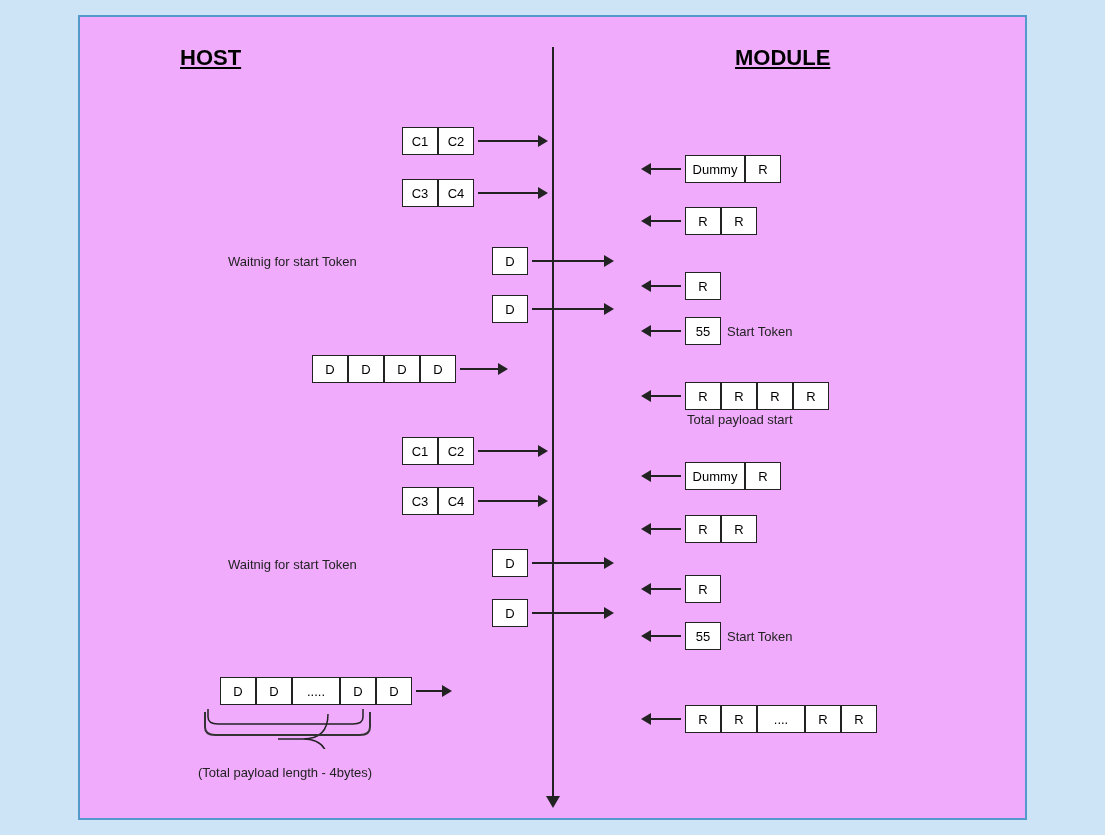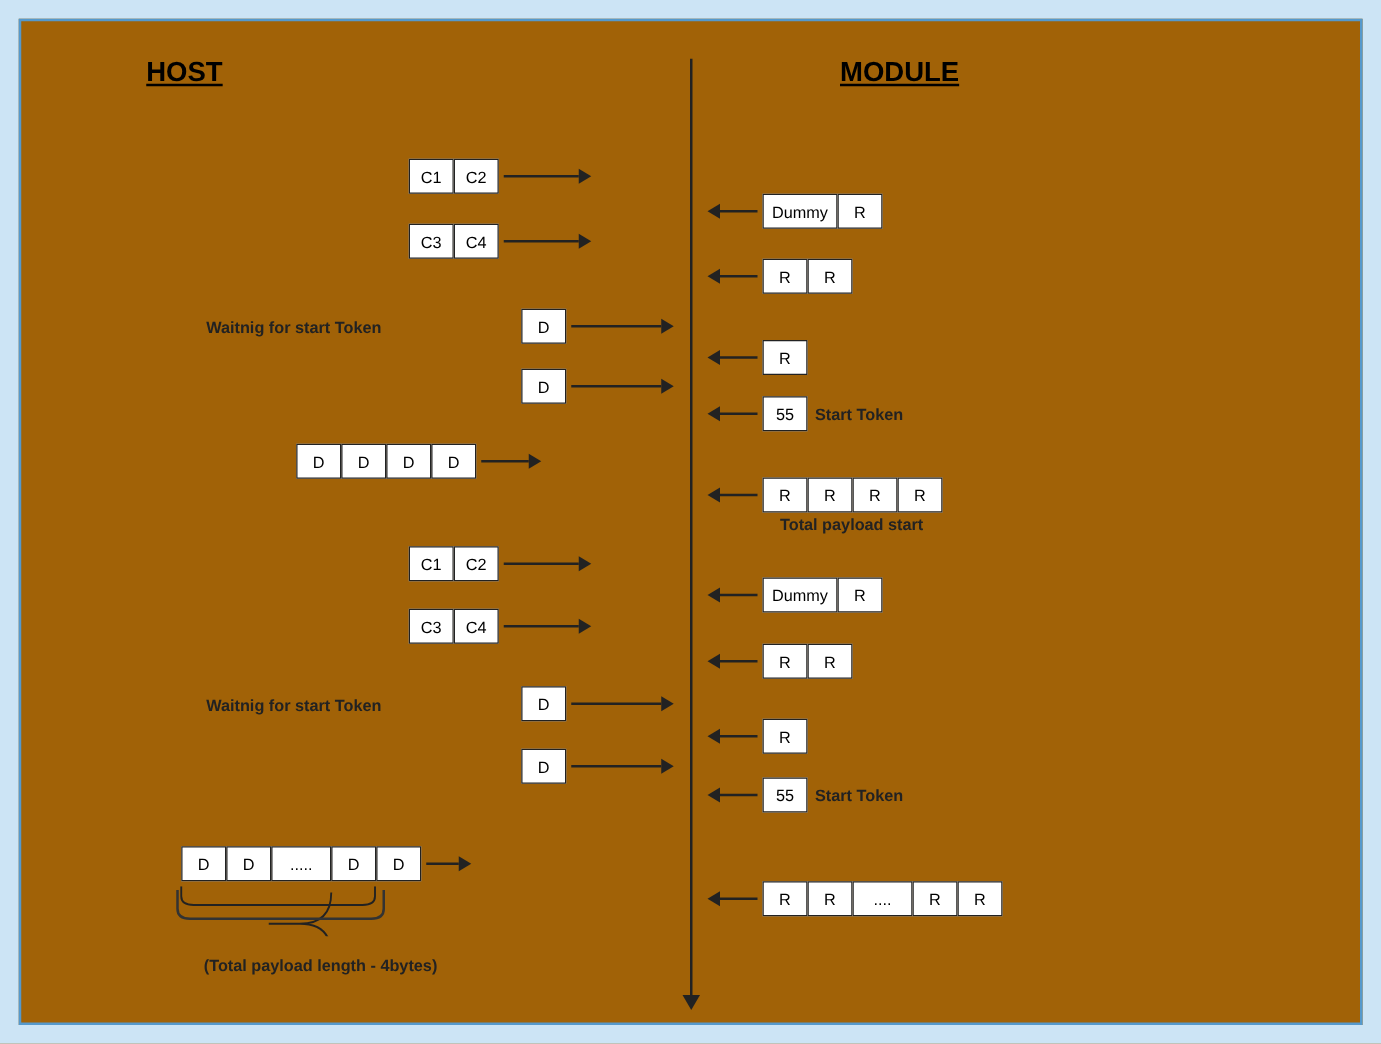--- a/index.html
+++ b/index.html
@@ -6,23 +6,23 @@
     body {
       background: #cce4f5;
       width: 1105px;
       height: 835px;
       display: flex;
       align-items: center;
       justify-content: center;
       font-family: Arial, sans-serif;
     }
     .diagram-container {
-      background: #a16207;
+      background: #f0abfc;
       border: 2px solid #5599cc;
-      width: 1075px;
+      width: 949px;
       height: 805px;
       position: relative;
     }
     
     .center-line {
       position: absolute;
       left: 50%;
       top: 30px;
       bottom: 20px;
       width: 2px;
@@ -74,20 +74,21 @@
     .box-group {
       display: flex;
       align-items: center;
     }
 
     
     .row {
       position: absolute;
       display: flex;
       align-items: center;
+      margin-left: 12px;
     }
 
     
     .arrow-right {
       display: flex;
       align-items: center;
       margin: 0 4px;
     }
     .arrow-right::after {
       content: '';
@@ -116,21 +117,20 @@
     }
     .arrow-line-left {
       height: 2px;
       background: #222;
       display: inline-block;
     }
 
     .label-text {
       font-size: 13px;
       color: #222;
-      font-weight: bold;
     }
   </style>
 </head>
 <body>
 
 <div class="diagram-container">
 
   <div class="center-line"></div>
 
   <div class="header-host">HOST</div>
@@ -322,15 +322,15 @@
   <svg style="position:absolute; top:692px; left:118px;" width="340" height="40">
     <path d="M130,5 Q130,30 105,30 Q80,30 80,30 Q105,30 105,30 Q130,30 130,55" fill="none" stroke="#222" stroke-width="1.5"></path>
 
     <path d="M10,0 L10,8 Q10,15 20,15 L155,15 Q165,15 165,8 L165,0" fill="none" stroke="#222" stroke-width="1.5"></path>
   </svg>
 
   <svg style="position:absolute; top:690px; left:120px;" width="330" height="55">
     <path d="M5,5 L5,20 Q5,28 15,28 L160,28 Q170,28 170,20 L170,5" fill="none" stroke="#333" stroke-width="2"></path>
   </svg>
 
-  <div class="label-text" style="position:absolute; top:748px; left:118px; font-size:13px;margin-left:28px;">(Total payload length - 4bytes)</div>
+  <div class="label-text" style="position:absolute; top:748px; left:118px; font-size:13px;">(Total payload length - 4bytes)</div>
 
 </div>
 
 </body></html>

